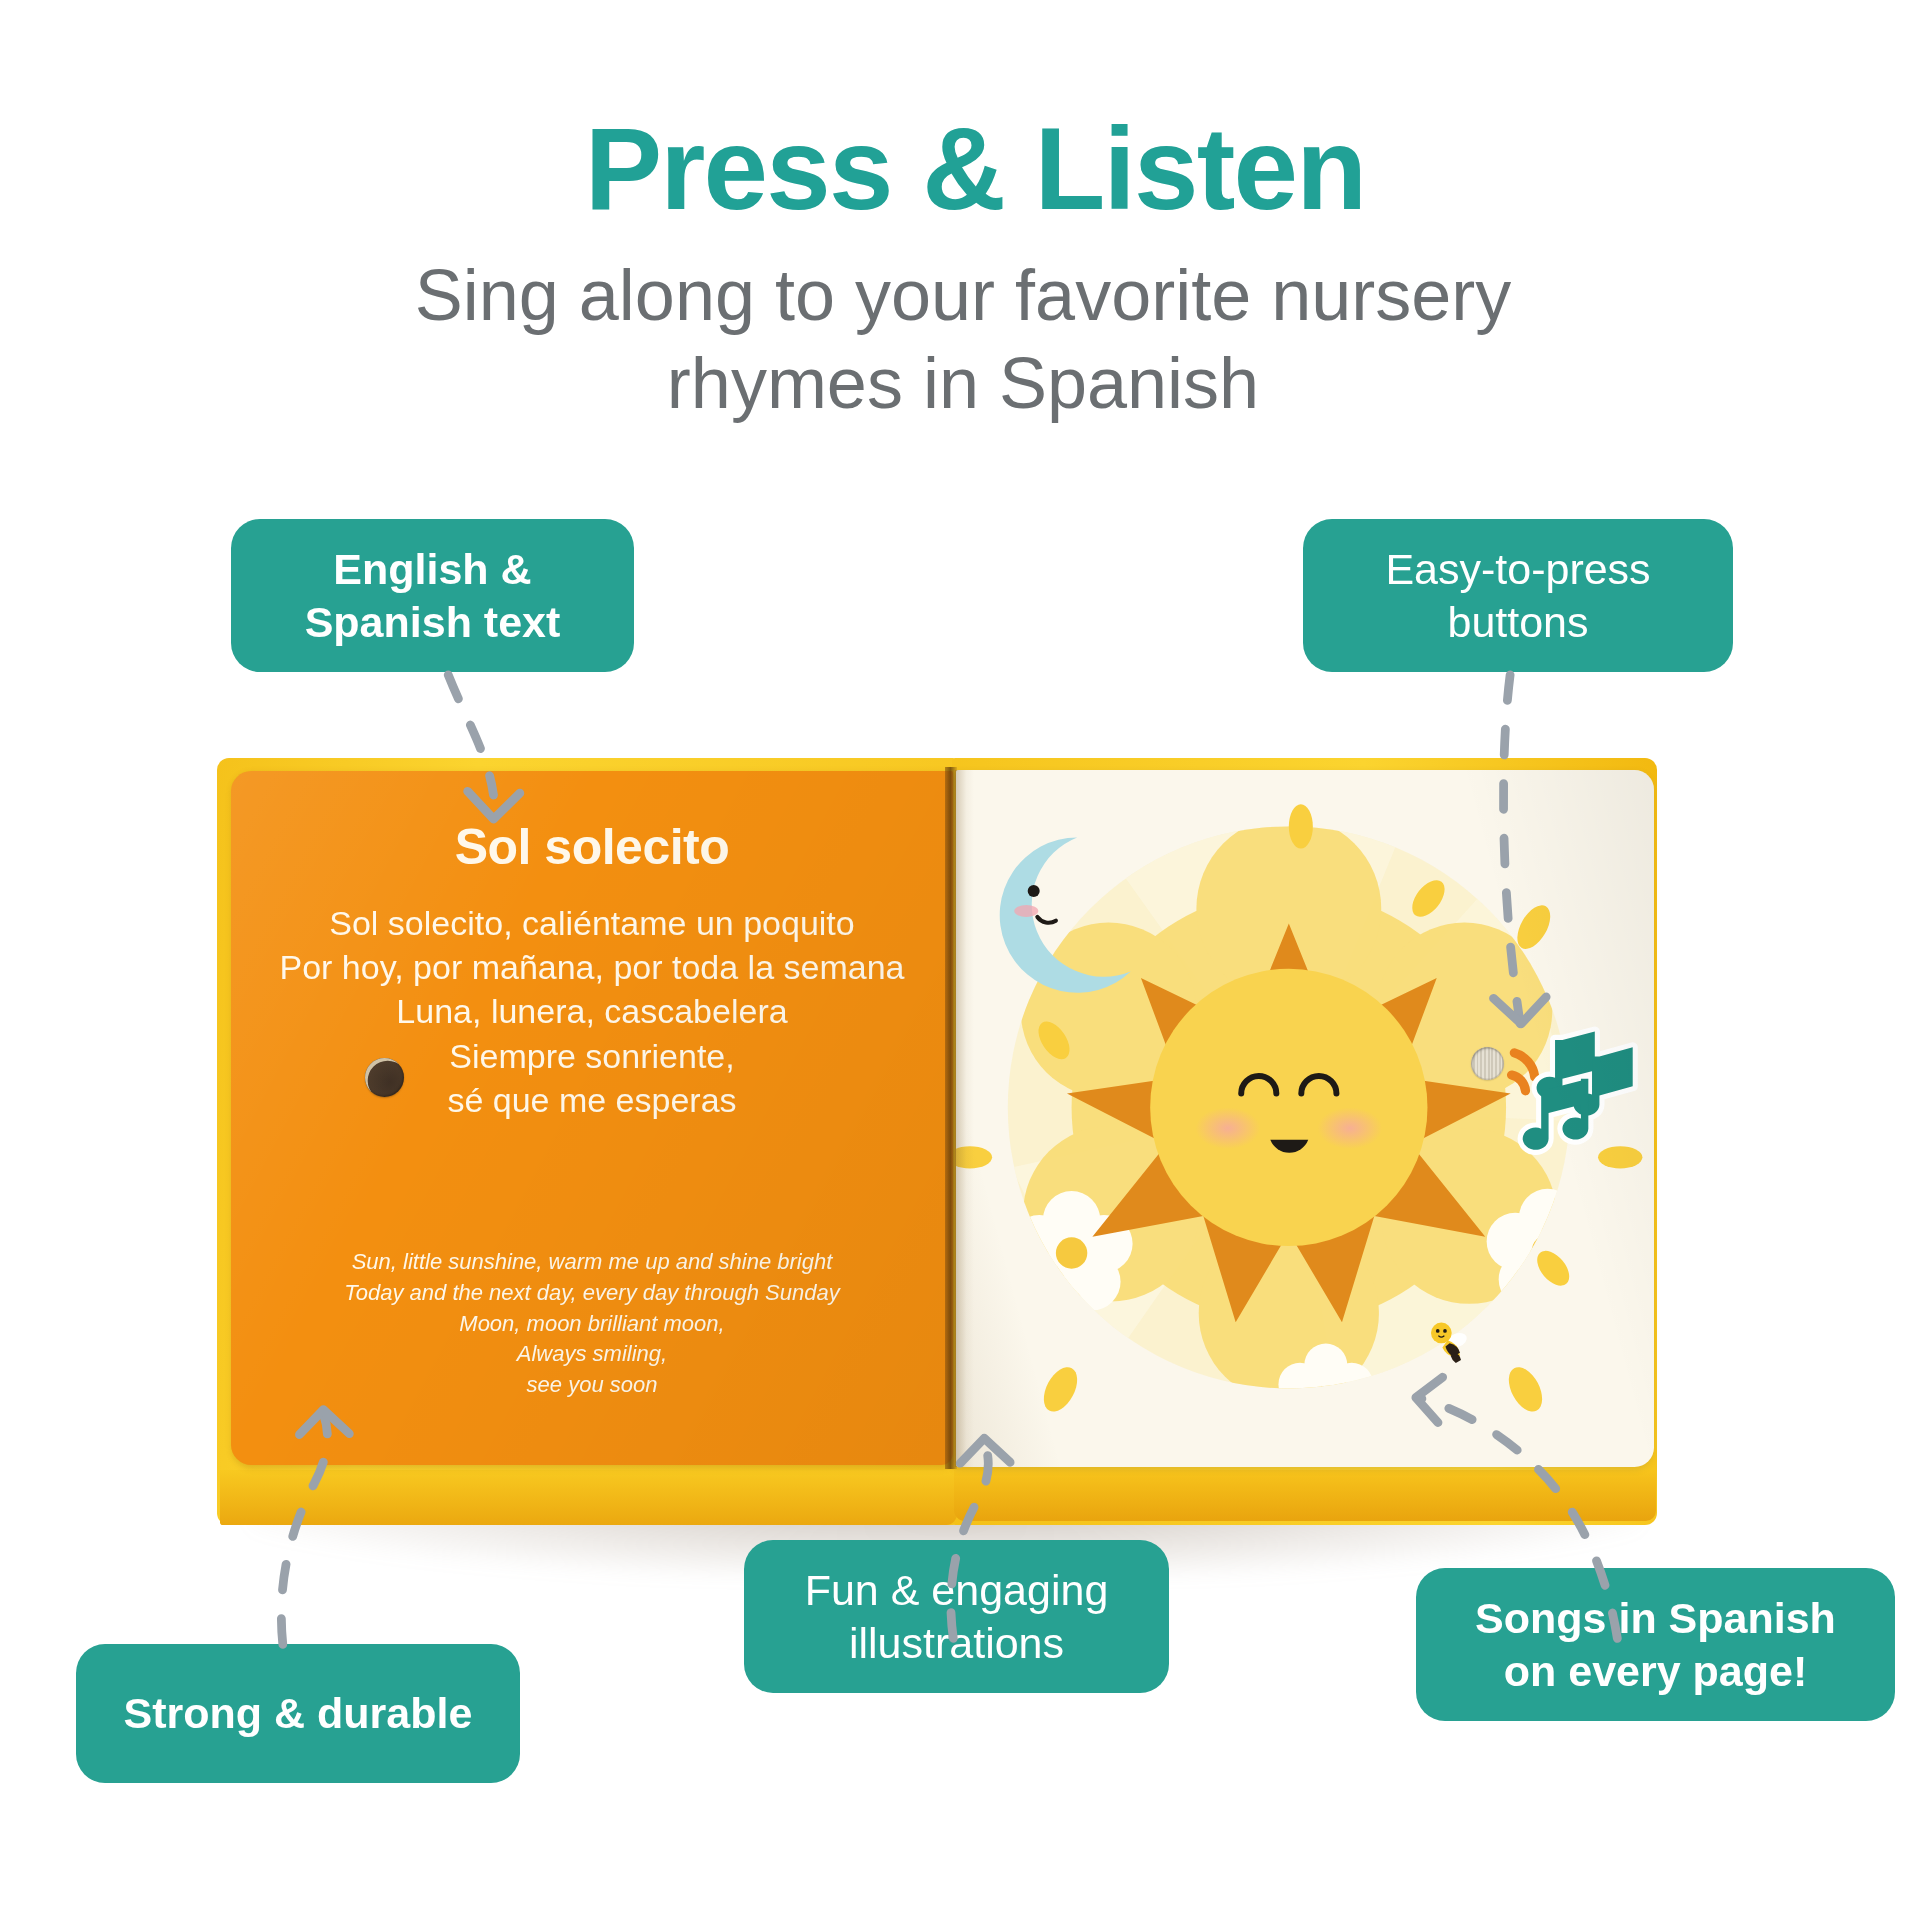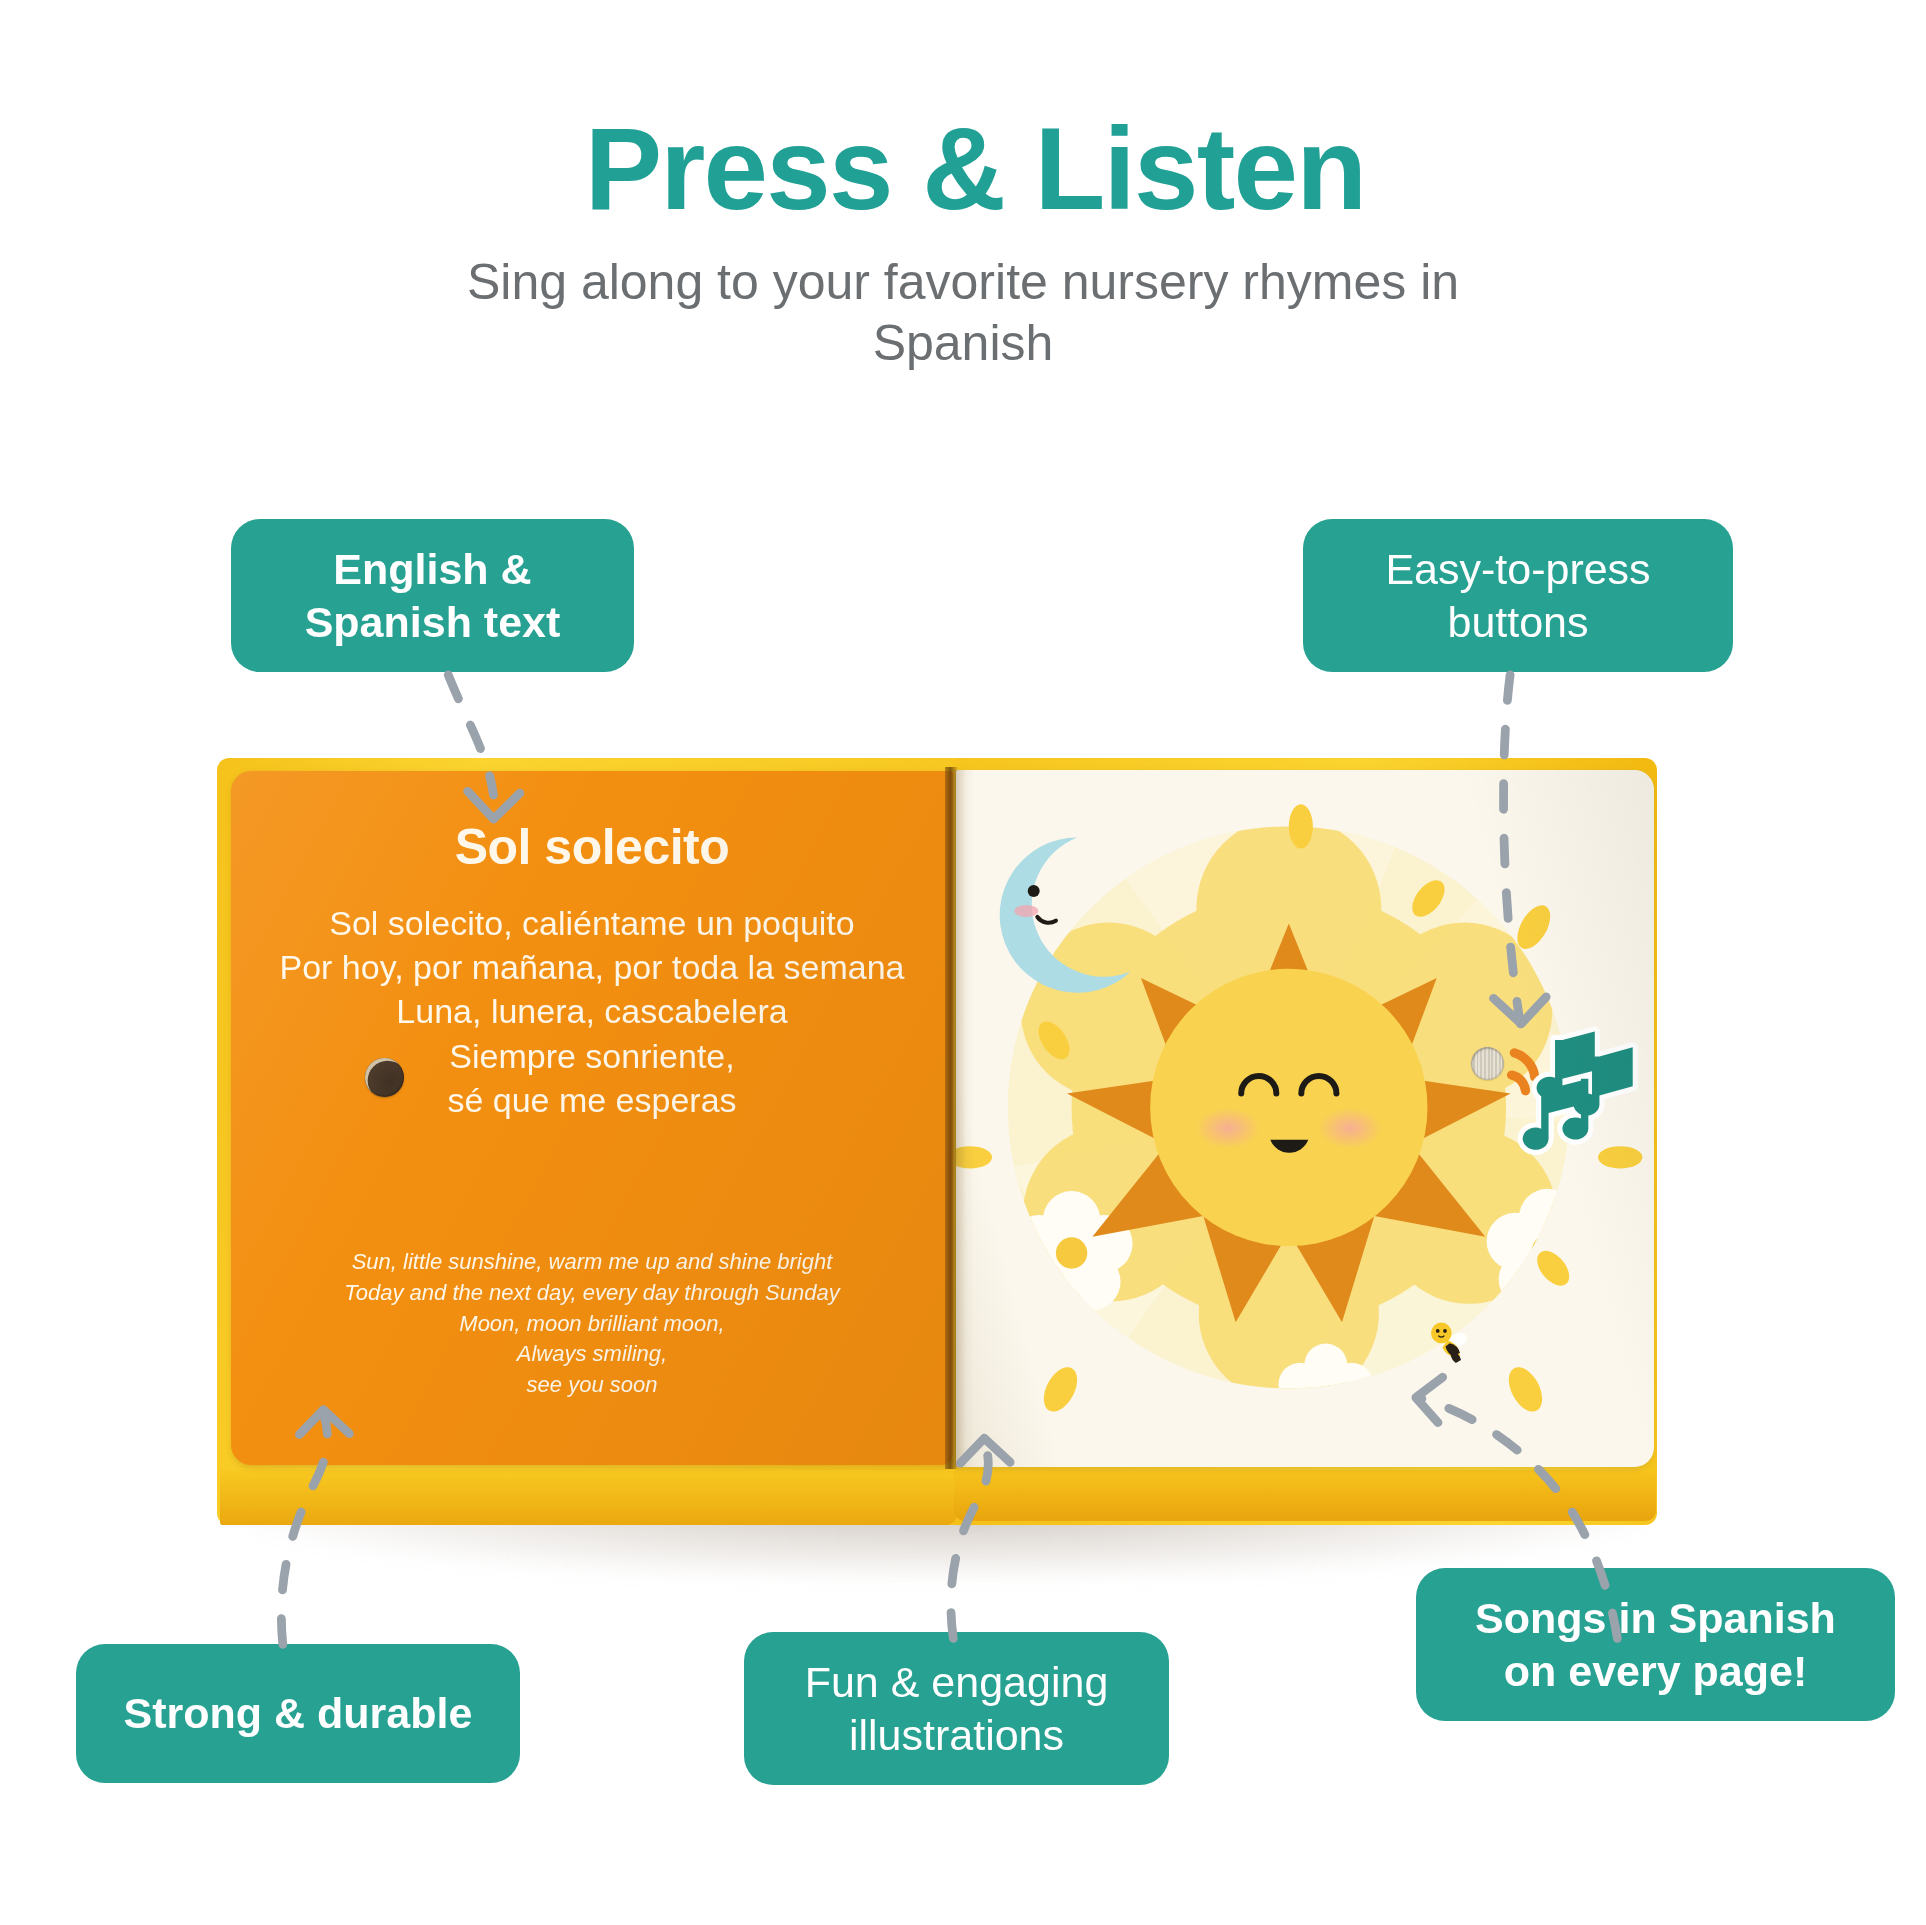--- a/index.html
+++ b/index.html
@@ -31,21 +31,21 @@
     color: #21A196;
     line-height: 1.0;
     padding-left: 24px;
   }
   .subhead {
     position: absolute;
     left: 50%; top: 252px;
     transform: translateX(-50%);
     width: 1155px;
     text-align: center;
-    font-size: 50px;
+    font-size: 72px;
     font-weight: 400;
     color: #6B6F72;
     line-height: 1.22;
   }
 
   
   .badge {
     position: absolute;
     background: #27A192;
     border-radius: 29px;
@@ -58,21 +58,21 @@
     font-weight: 400;
     line-height: 1.22;
     padding: 10.2px 21px;
     white-space: pre-line;
   }
   .badge.bold { font-weight: 700; }
 
   #badge-english   { left: 231px;  top: 519px; width: 403px;  height: 153px; }
   #badge-buttons   { left: 1303px; top: 519px; width: 430px;  height: 153px; }
   #badge-strong    { left: 76px;  top: 1644px; width: 444px;  height: 139px; font-weight: 700; text-align: center; }
-  #badge-fun       { left: 744px; top: 1632px; width: 425px;  height: 153px; }
+  #badge-fun       { left: 744px; top: 1540px; width: 425px;  height: 153px; }
   #badge-songs     { left: 1416px; top: 1568px; width: 479px;  height: 153px; font-weight: bold; }
 
   
   .arrow-layer {
     position: absolute;
     left: 0; top: 0;
     width: 1926px; height: 1926px;
     pointer-events: none;
   }
 

